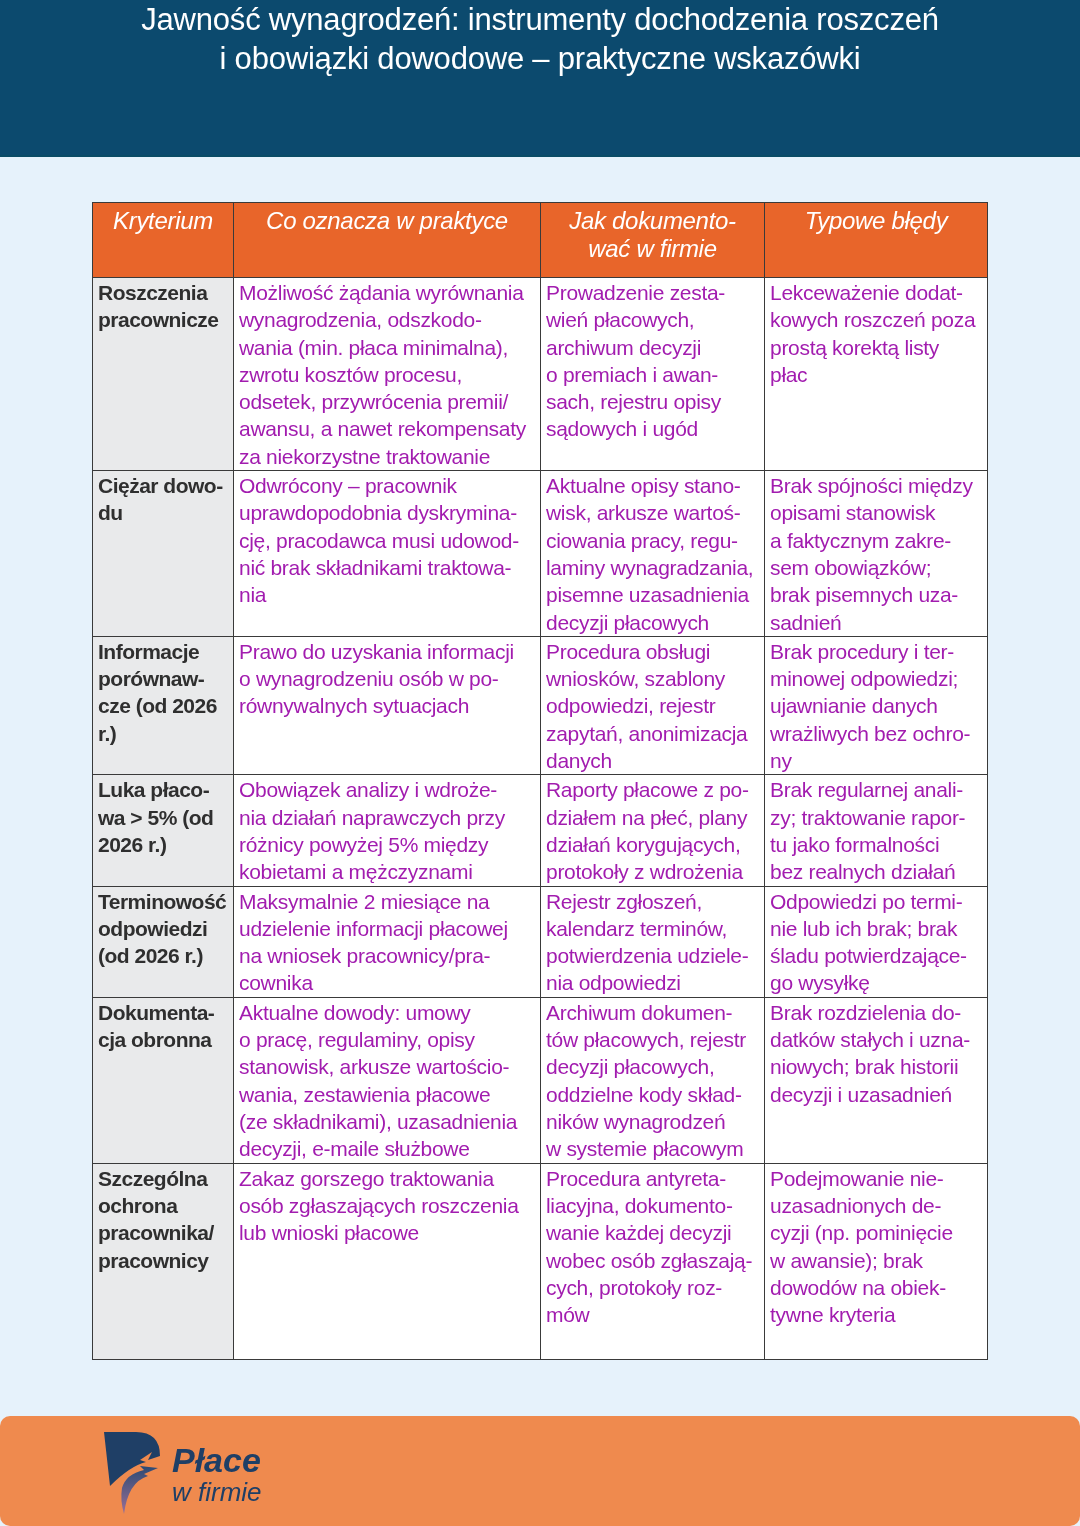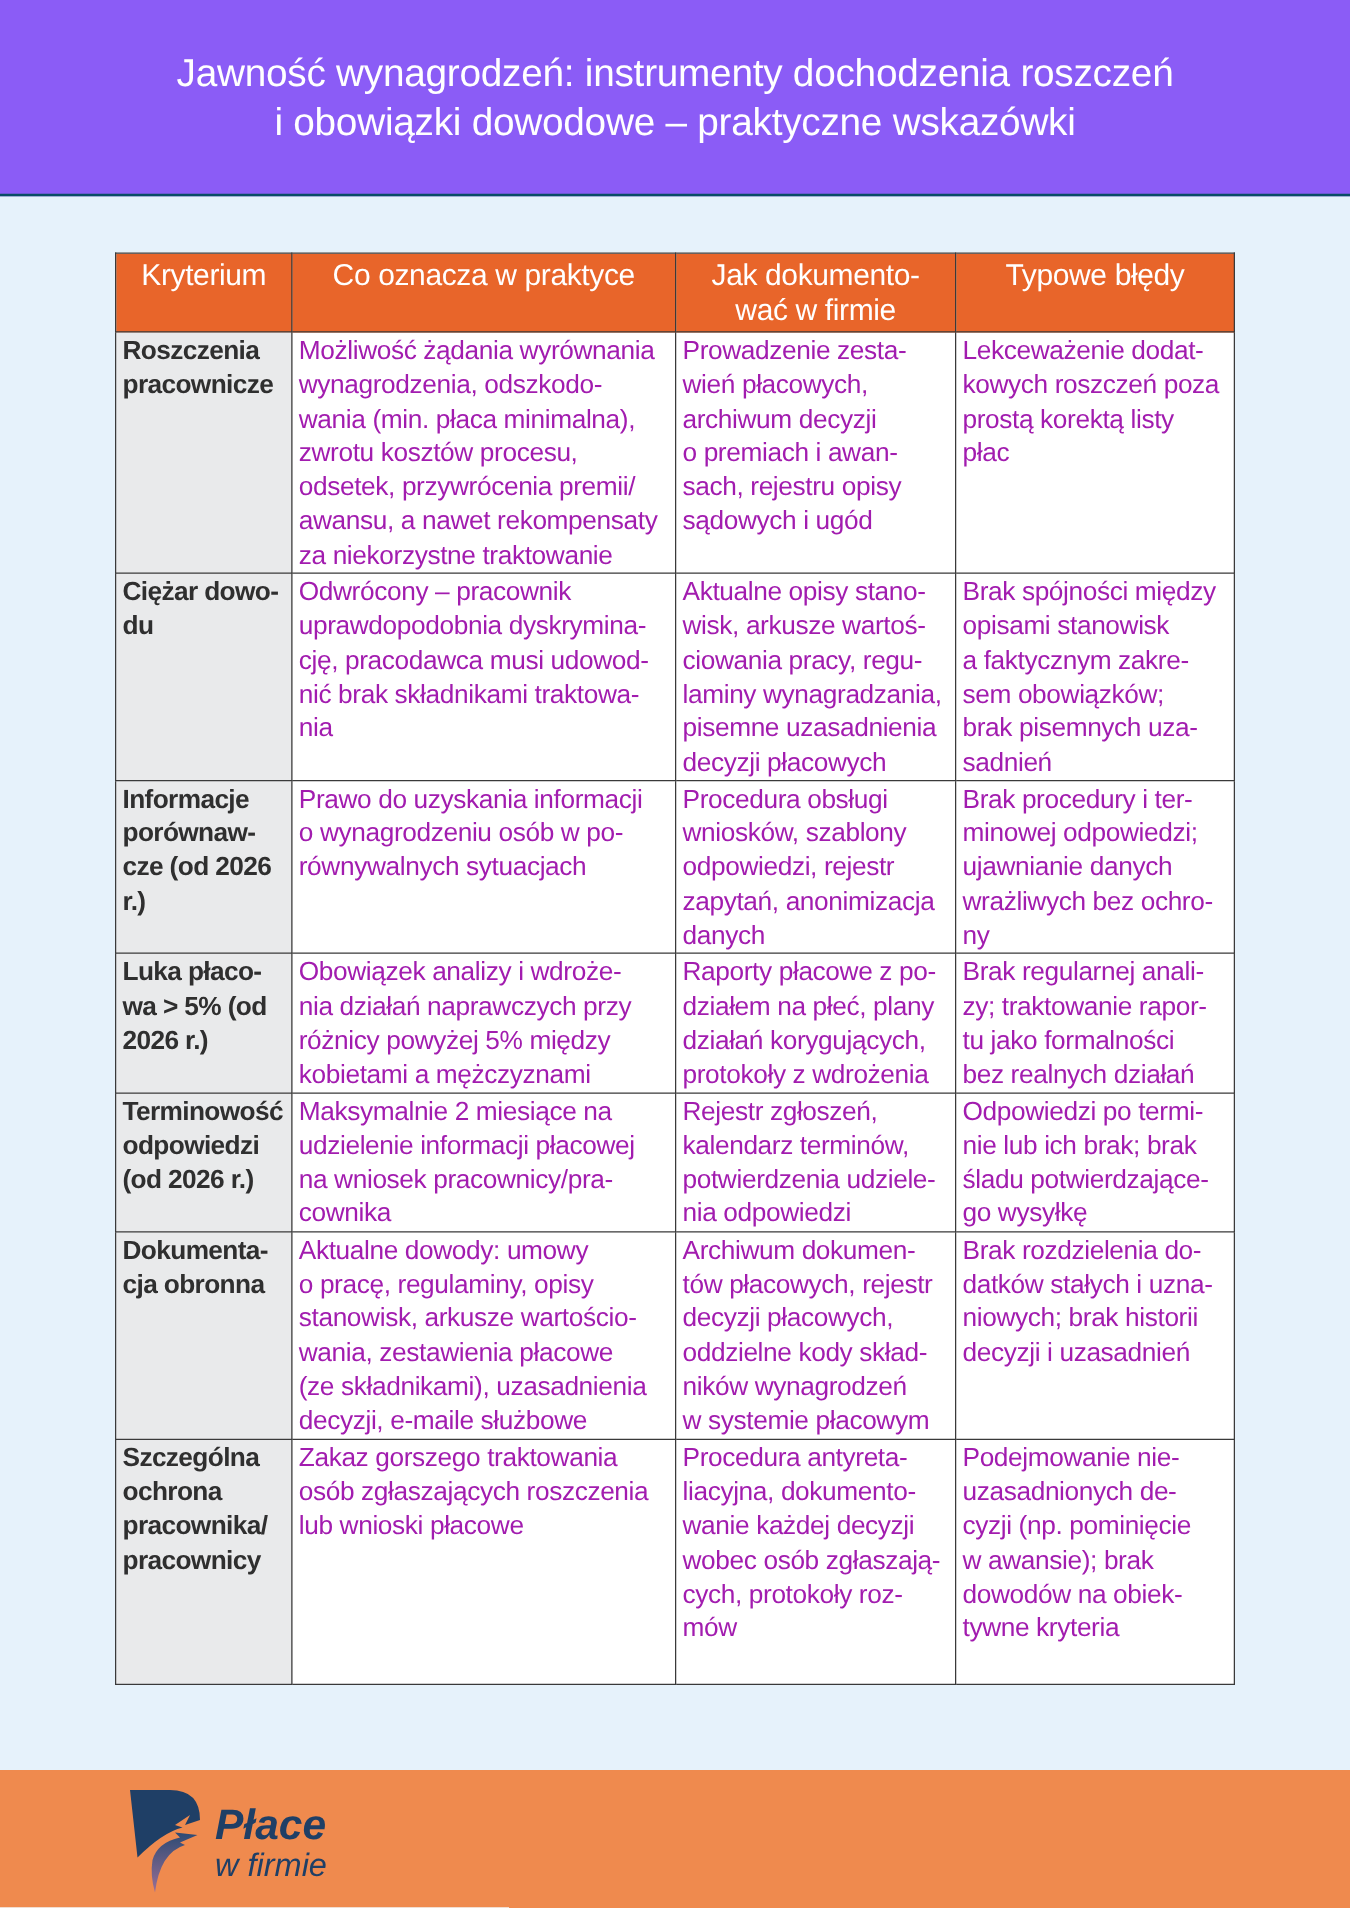--- a/index.html
+++ b/index.html
@@ -3,56 +3,58 @@
   <meta charset="utf-8">
   <style>
     html, body { margin: 0; padding: 0; }
     body {
       width: 1080px; height: 1526px; position: relative; overflow: hidden;
       background: #e6f2fb;
       font-family: "Liberation Sans", "DejaVu Sans", sans-serif;
     }
     .header {
       position: absolute; left: 0; top: 0; width: 1080px; height: 155px;
-      background: #8b5cf6;
+      background: #0c4a6e;
       border-bottom: 2px solid #0a4c66;
-      display: flex; align-items: center; justify-content: center;
+      display: flex; align-items: flex-start; justify-content: center;
     }
     .header h1 {
       margin: 0; color: #ffffff; text-align: center;
       font-size: 31px; font-weight: normal; line-height: 39px;
       letter-spacing: -0.2px;
     }
     .table-wrap {
       position: absolute; left: 92px; top: 202px; width: 895px;
     }
     table {
       border-collapse: collapse; width: 895px; table-layout: fixed;
       background: #fff;
     }
     col.c1 { width: 141px; }
     col.c2 { width: 307px; }
     col.c3 { width: 224px; }
     col.c4 { width: 223px; }
     th {
       background: #e8652a; color: #fff; font-weight: normal;
       font-size: 24px; line-height: 28px; text-align: center; vertical-align: top;
-      border: 1.5px solid #3a3a3a; padding: 4px 4px 0 4px; height: 58px;
+      border: 1.5px solid #3a3a3a; padding: 4px 4px 12px 4px; height: 58px;
       letter-spacing: -0.3px;
+      font-style: italic;
     }
     td {
       border: 1.5px solid #3a3a3a; vertical-align: top;
       font-size: 21px; line-height: 27.3px; color: #a21caf;
       padding: 1px 4px 0 5px; letter-spacing: -0.3px;
     }
     td.crit { background: #e9eaeb; font-weight: bold; color: #2f2f2f; letter-spacing: -0.5px; }
     td .cell { white-space: pre-line; }
     .footer {
       position: absolute; left: 0; top: 1416px; width: 1080px; height: 110px;
       background: #ef8a4e;
+      border-radius: 10px;
     }
     .logo {
       position: absolute; left: 100px; top: 14px; width: 240px; height: 86px;
     }
     .logo-text-1 {
       position: absolute; left: 72px; top: 12px;
       font-size: 34px; font-weight: bold; font-style: italic; color: #1f3f66;
       line-height: 36px;
     }
     .logo-text-2 {

